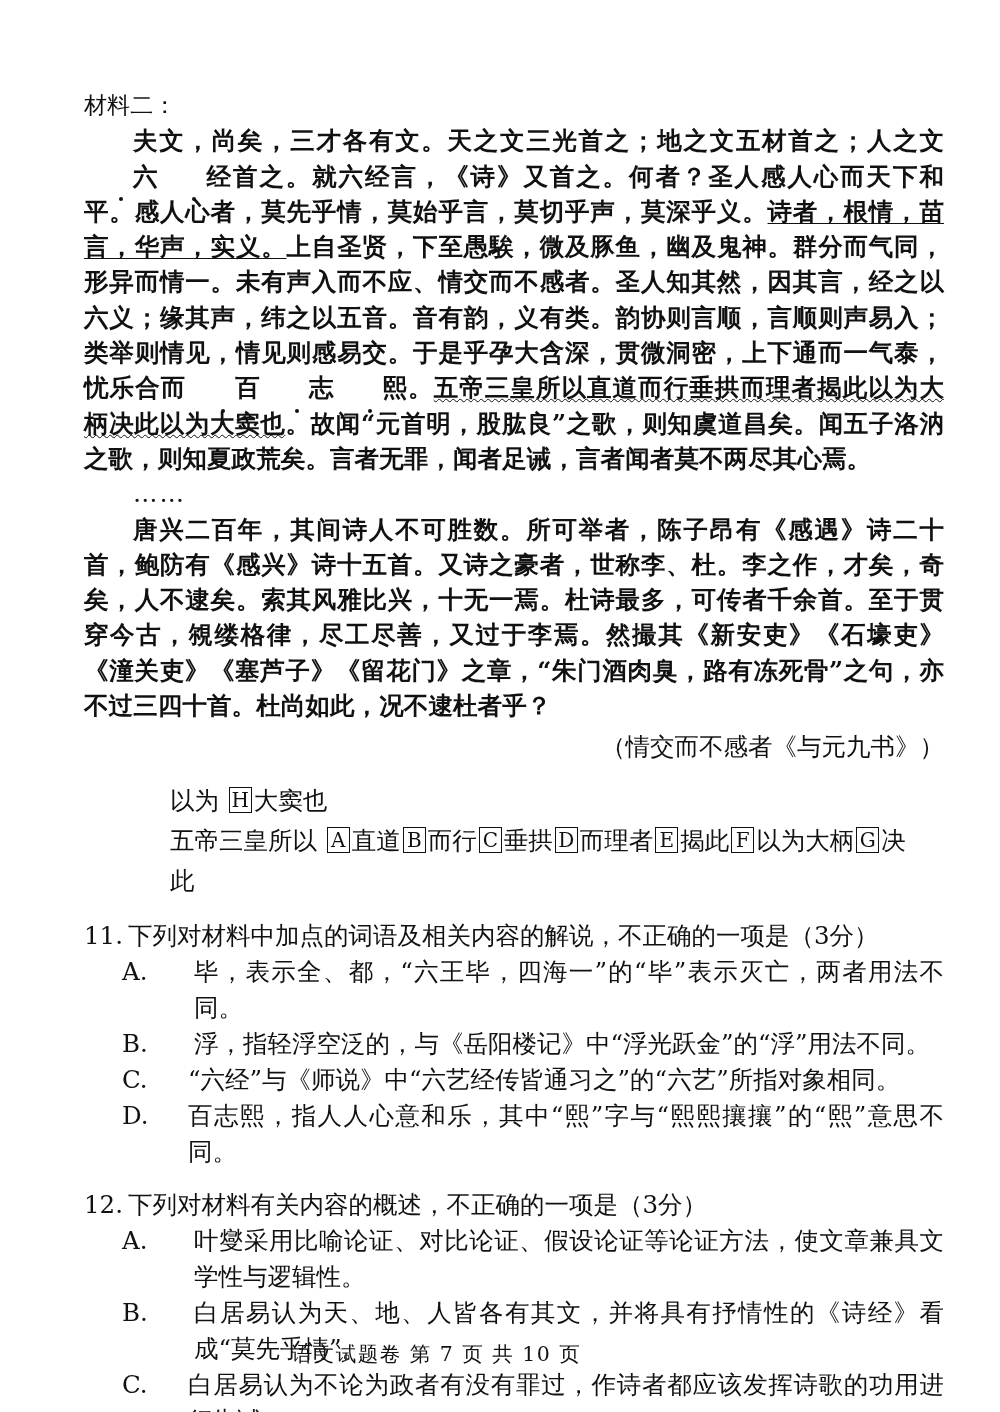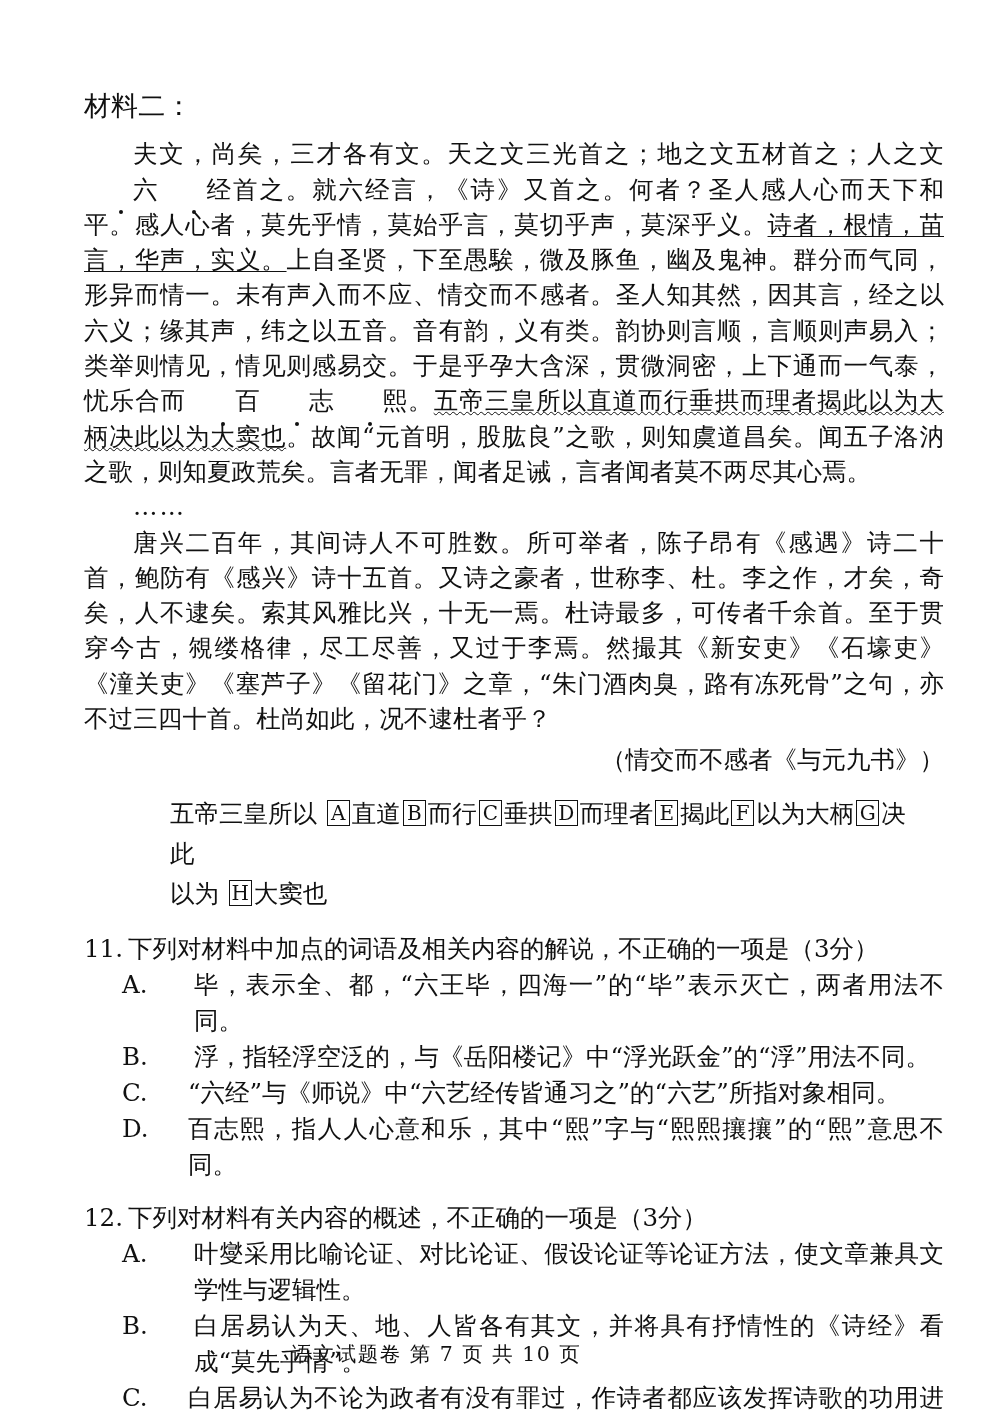--- a/index.html
+++ b/index.html
@@ -34,25 +34,25 @@
   .blk {
     font-size: 24.5px;
     line-height: 35.3px;
     letter-spacing: 0.1px;
     text-align: justify;
     text-justify: inter-character;
     margin: 0;
     font-family: "DejaVu Serif", "Liberation Serif", serif;
   }
   .heading {
-    font-size: 27px;
-    line-height: 35.3px;
-    margin: 0 0 13px 0;
-  }
-  .indent2 { text-indent: 2em; }
+    font-size: 23px;
+    line-height: 35.3px;
+    margin: 0 0 0 0;
+  }
+  .indent2 { text-indent: 2em; font-weight: bold; }
   .ellipsis-line {
     text-indent: 2em;
     font-size: 24.5px;
     line-height: 35.3px;
     letter-spacing: 2px;
   }
   .src-line {
     text-align: right;
     font-size: 24.5px;
     line-height: 35.3px;
@@ -173,26 +173,26 @@
 
     <div class="ellipsis-line">……</div>
 
     <div class="blk indent2">唐兴二百年，其间诗人不可胜数。所可举者，陈子昂有《感遇》诗二十首，鲍防有《感兴》诗十五首。又诗之豪者，世称李、杜。李之作，才矣，奇矣，人不逮矣。索其风雅比兴，十无一焉。杜诗最多，可传者千余首。至于贯穿今古，覙缕格律，尽工尽善，又过于李焉。然撮其《新安吏》《石壕吏》《潼关吏》《塞芦子》《留花门》之章，“朱门酒肉臭，路有冻死骨”之句，亦不过三四十首。杜尚如此，况不逮杜者乎？</div>
 
     <div class="src-line">（情交而不感者《与元九书》）</div>
 
     <div class="q">
       <div class="seg">
         <span class="seg-line">
+          <span>以为</span>
+          <span class="boxletter">H</span><span>大窦也</span>
+        </span>
+        <span class="seg-line">
           <span>五帝三皇所以</span>
           <span class="boxletter">A</span><span>直道</span><span class="boxletter">B</span><span>而行</span><span class="boxletter">C</span><span>垂拱</span><span class="boxletter">D</span><span>而理者</span><span class="boxletter">E</span><span>揭此</span><span class="boxletter">F</span><span>以为大柄</span><span class="boxletter">G</span><span>决此</span>
-        </span>
-        <span class="seg-line">
-          <span>以为</span>
-          <span class="boxletter">H</span><span>大窦也</span>
         </span>
       </div>
     </div>
 
     <div class="q">
       <div class="q-row">
         <span class="q-num">11.</span>
         <span class="q-body">下列对材料中加点的词语及相关内容的解说，不正确的一项是（3分）</span>
       </div>
       <div class="opt-row">

